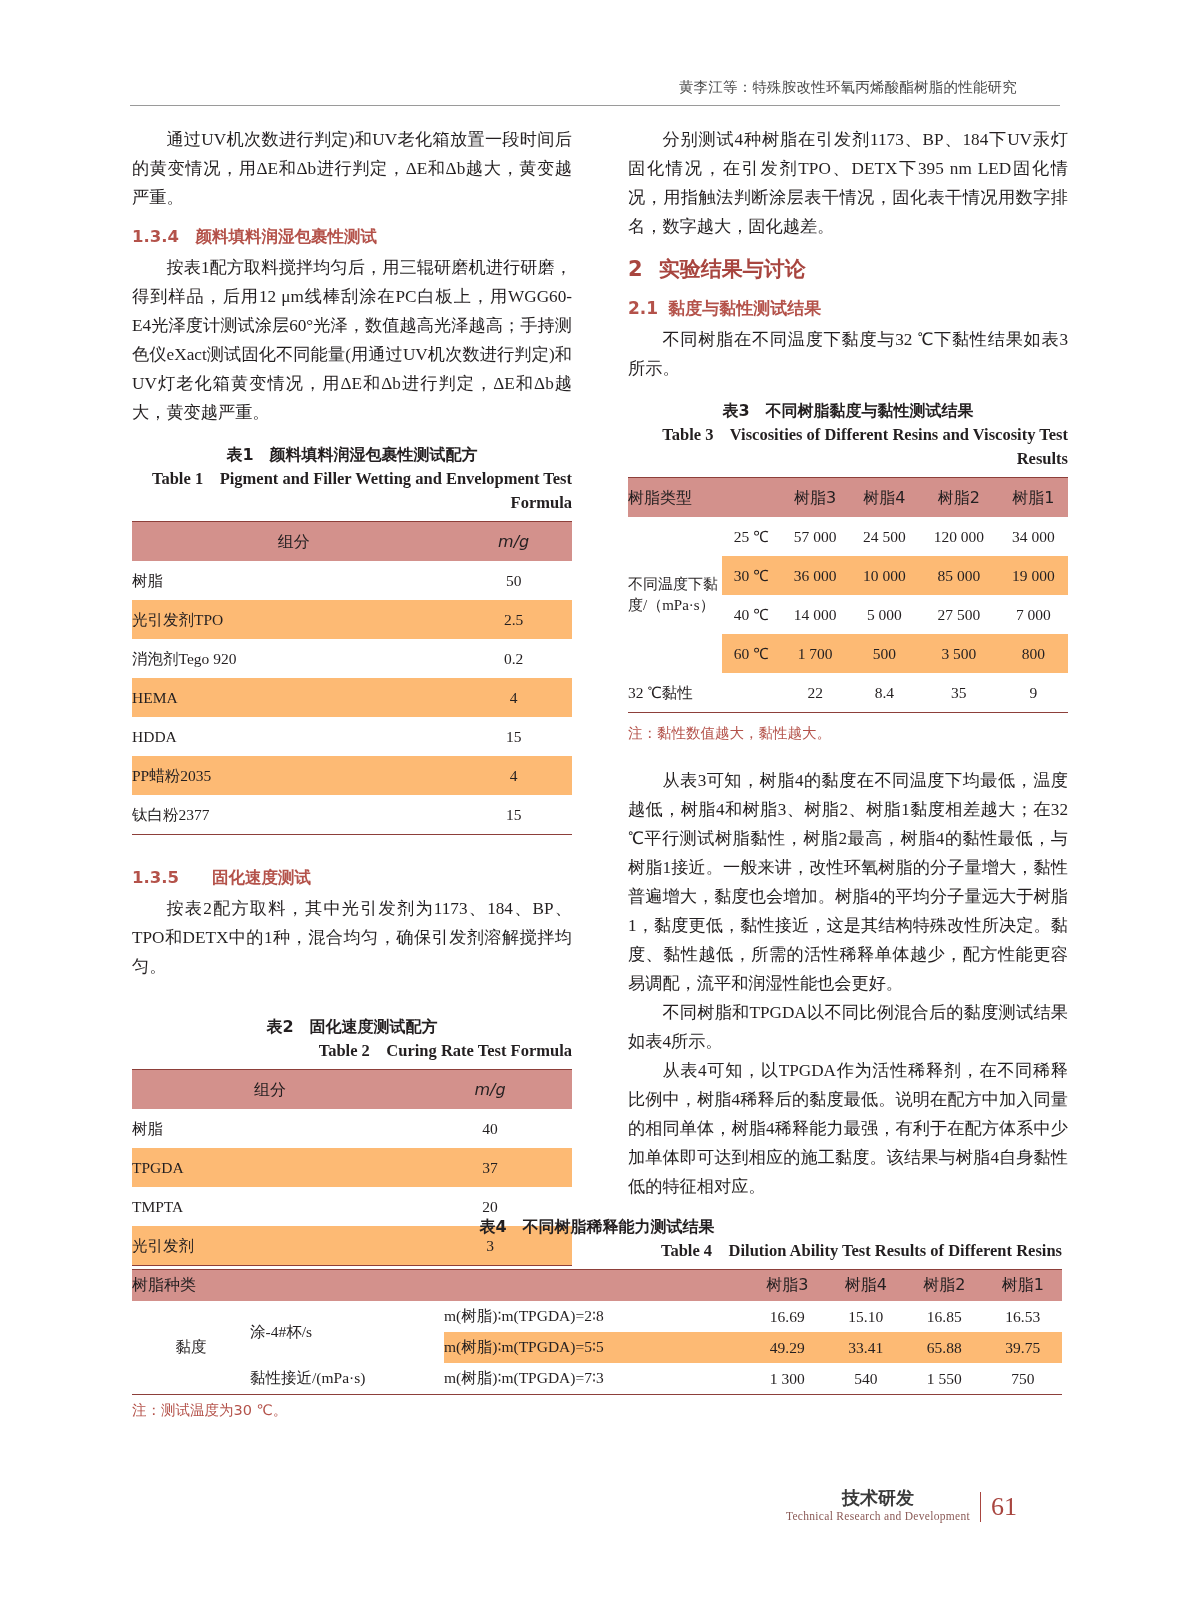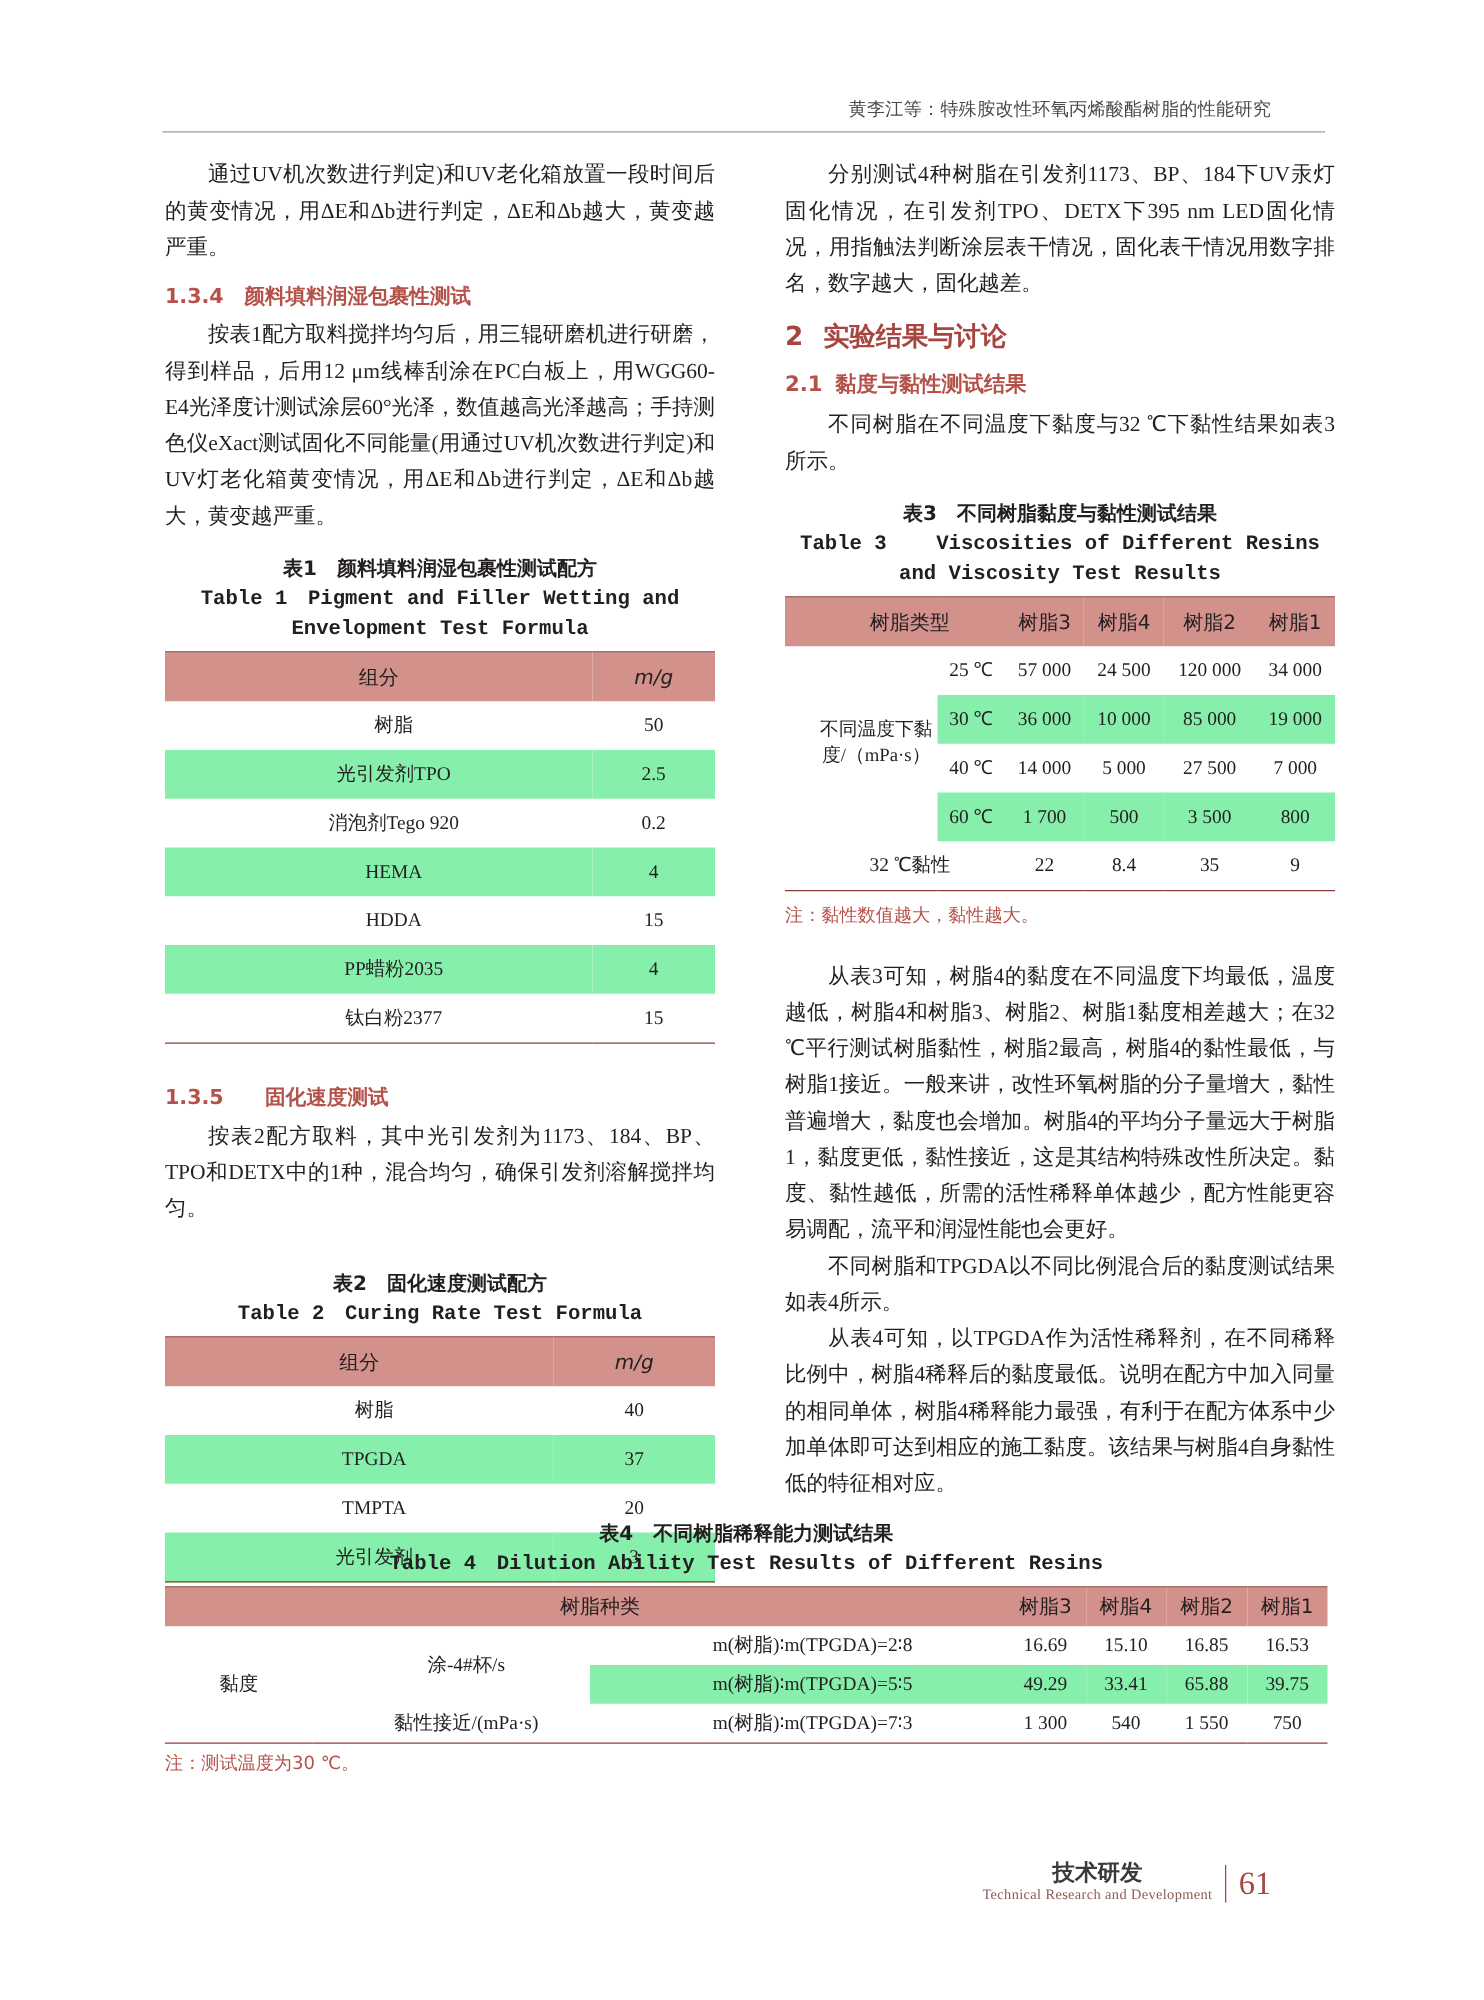--- a/index.html
+++ b/index.html
@@ -49,30 +49,30 @@
     font-size:17px; font-weight:bold;
     margin:10px 0 2px 0;
     display:flex; gap:10px; align-items:baseline;
   }
   .gap { height:18px; }
   .tbl-cap {
     text-align:center; font-size:16.5px; line-height:24px;
     margin:16px 0 6px 0;
   }
   .tbl-cap .cn { font-family:"DejaVu Sans", sans-serif; font-weight:bold; font-size:16px;}
-  .tbl-cap .en { font-weight:bold; font-family:Liberation Mono, monospace; }
+  .tbl-cap .en { font-weight:bold; font-family:Liberation Serif, serif;text-align:right; }
   table { border-collapse:collapse; width:100%; font-size:15.5px; }
   .t-top { border-top:1.6px solid #8d3f3a; }
   .t-bot { border-bottom:1.6px solid #8d3f3a; }
   th, td { padding:5px 4px; }
   .hdr-row { background:#d3918c; }
   .hdr-row th { font-family:"DejaVu Sans", sans-serif; font-weight:normal; font-size:16px; }
-  .alt { background:#86efac; }
+  .alt { background:#fdba74; }
   .ctr { text-align:center; }
-  .lft { text-align:center; padding-left:28px; }
+  .lft { text-align:left; padding-left:0; }
   .note {
     color:#b4524a; font-family:"DejaVu Sans", sans-serif;
     font-size:14.5px; margin-top:6px;
   }
   .ital { font-style:italic; }
   .footer {
     position:absolute; right:85px; bottom:78px;
     text-align:right;
   }
   .footer .cn {

